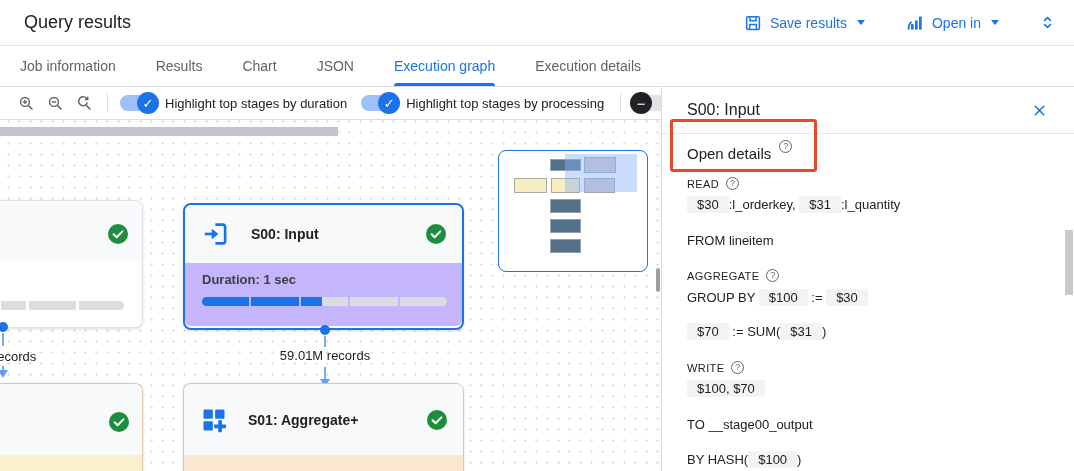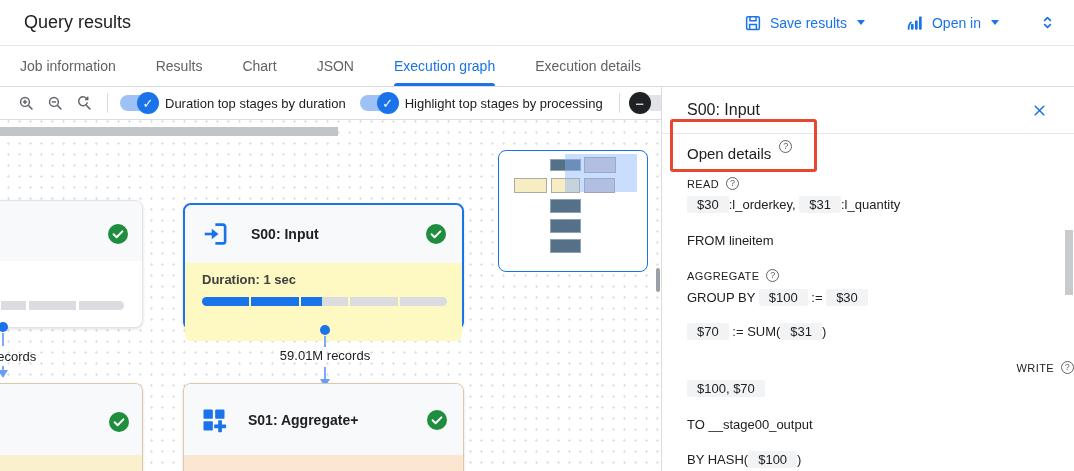--- a/index.html
+++ b/index.html
@@ -46,21 +46,21 @@
   .h-scroll { position:absolute; left:0; top:7px; width:338px; height:9px; background:#C1C4C9; }
   .g-vscroll { position:absolute; left:656px; top:148px; width:4px; height:24px; background:#9AA0A6; border-radius:2px; }
 
   .card { position:absolute; background:#fff; border-radius:8px; box-shadow:0 1px 3px rgba(60,64,67,.18); }
   .card-head { display:flex; align-items:center; padding:0 16px; background:#F8F9FA; border-radius:7px 7px 0 0; }
   .card-title { font-size:14px; font-weight:700; color:#202124; margin-left:20px; flex:1; }
   .check { width:20px; height:20px; flex:none; }
 
   .card-s00 { left:183px; top:83px; width:281px; height:127px; border:2px solid #1A73E8; }
   .card-s00 .card-head { height:58px; }
-  .s00-body { position:relative; height:78px; background:#fef9c3; border-radius:0 0 6px 6px; }
+  .s00-body { position:relative; height:63px; background:#c4b5fd; border-radius:0 0 6px 6px; }
   .duration-text { position:absolute; left:17px; top:9px; font-size:13px; font-weight:700; color:#3C4043; }
   .dbar { position:absolute; left:17px; top:34px; width:245px; height:9px; display:flex; gap:2px; }
   .seg { flex:1; background:#DADCE0; }
   .seg:first-child { border-radius:5px 0 0 5px; }
   .seg:last-child { border-radius:0 5px 5px 0; }
   .seg.full { background:#1A73E8; }
   .seg.part { background:linear-gradient(90deg,#1A73E8 45%,#DADCE0 45%); }
 
   .card-s01 { left:183px; top:263px; width:281px; height:120px; border:1px solid #DBC8A9; }
   .card-s01 .card-head { height:71px; background:#F8F9FA; }
@@ -106,21 +106,21 @@
   .step-details { margin-top:11px; height:18px; font-size:15px; display:flex; align-items:flex-start; }
   .step-details .help { position:relative; top:-5px; margin-left:8px; }
   .help { display:inline-block; width:13px; height:13px; border:1.2px solid #5F6368; border-radius:50%;
           font-size:9px; line-height:11px; text-align:center; color:#5F6368; flex:none; }
   .help::after { content:"?"; }
   .sec-label { font-size:11px; letter-spacing:.4px; color:#202124; display:flex; align-items:center; height:13px; }
   .sec-label .help { margin-left:7px; }
   .line { height:16px; white-space:pre-wrap; }
   .hl { background:#F1F3F4; padding:1px 10px; border-radius:2px; }
   .mt14 { margin-top:14px; } .mt7 { margin-top:7px; } .mt20 { margin-top:20px; } .mt8 { margin-top:8px; }
-  .mt18 { margin-top:18px; } .mt21 { margin-top:21px;justify-content:flex-end; } .mt19 { margin-top:19px; }
+  .mt18 { margin-top:18px; } .mt21 { margin-top:21px; } .mt19 { margin-top:19px; }
   .p-vscroll { position:absolute; left:1065px; top:230px; width:8px; height:65px; background:#C8CBCE; }
 
   .red-box { position:absolute; left:670px; top:119px; width:147px; height:53px;
              border:3px solid #E8472F; border-radius:3px; z-index:6; pointer-events:none; }
 </style>
 </head>
 <body>
 
 <div class="app">
 
@@ -176,21 +176,21 @@
       </svg>
     <svg class="icon-btn" viewBox="0 0 20 20" fill="none" stroke="#5F6368" stroke-width="1.7">
         <path d="M12.9 4.8A5.2 5.2 0 1 0 13.4 8.6"></path>
         <path d="M13.8 2.2v3.2h-3.2"></path>
         <line x1="12.2" y1="12.2" x2="17" y2="17"></line>
       </svg>
     <div class="tb-divider"></div>
     <div class="toggle on">
         <div class="knob"></div>
       </div>
-    <div class="toggle-label">Duration top stages by duration</div>
+    <div class="toggle-label">Highlight top stages by duration</div>
     <div class="toggle on">
         <div class="knob"></div>
       </div>
     <div class="toggle-label">Highlight top stages by processing</div>
     <div class="tb-divider"></div>
     <div class="toggle off-dark">
         <div class="knob"></div>
       </div>
   </div>
 

